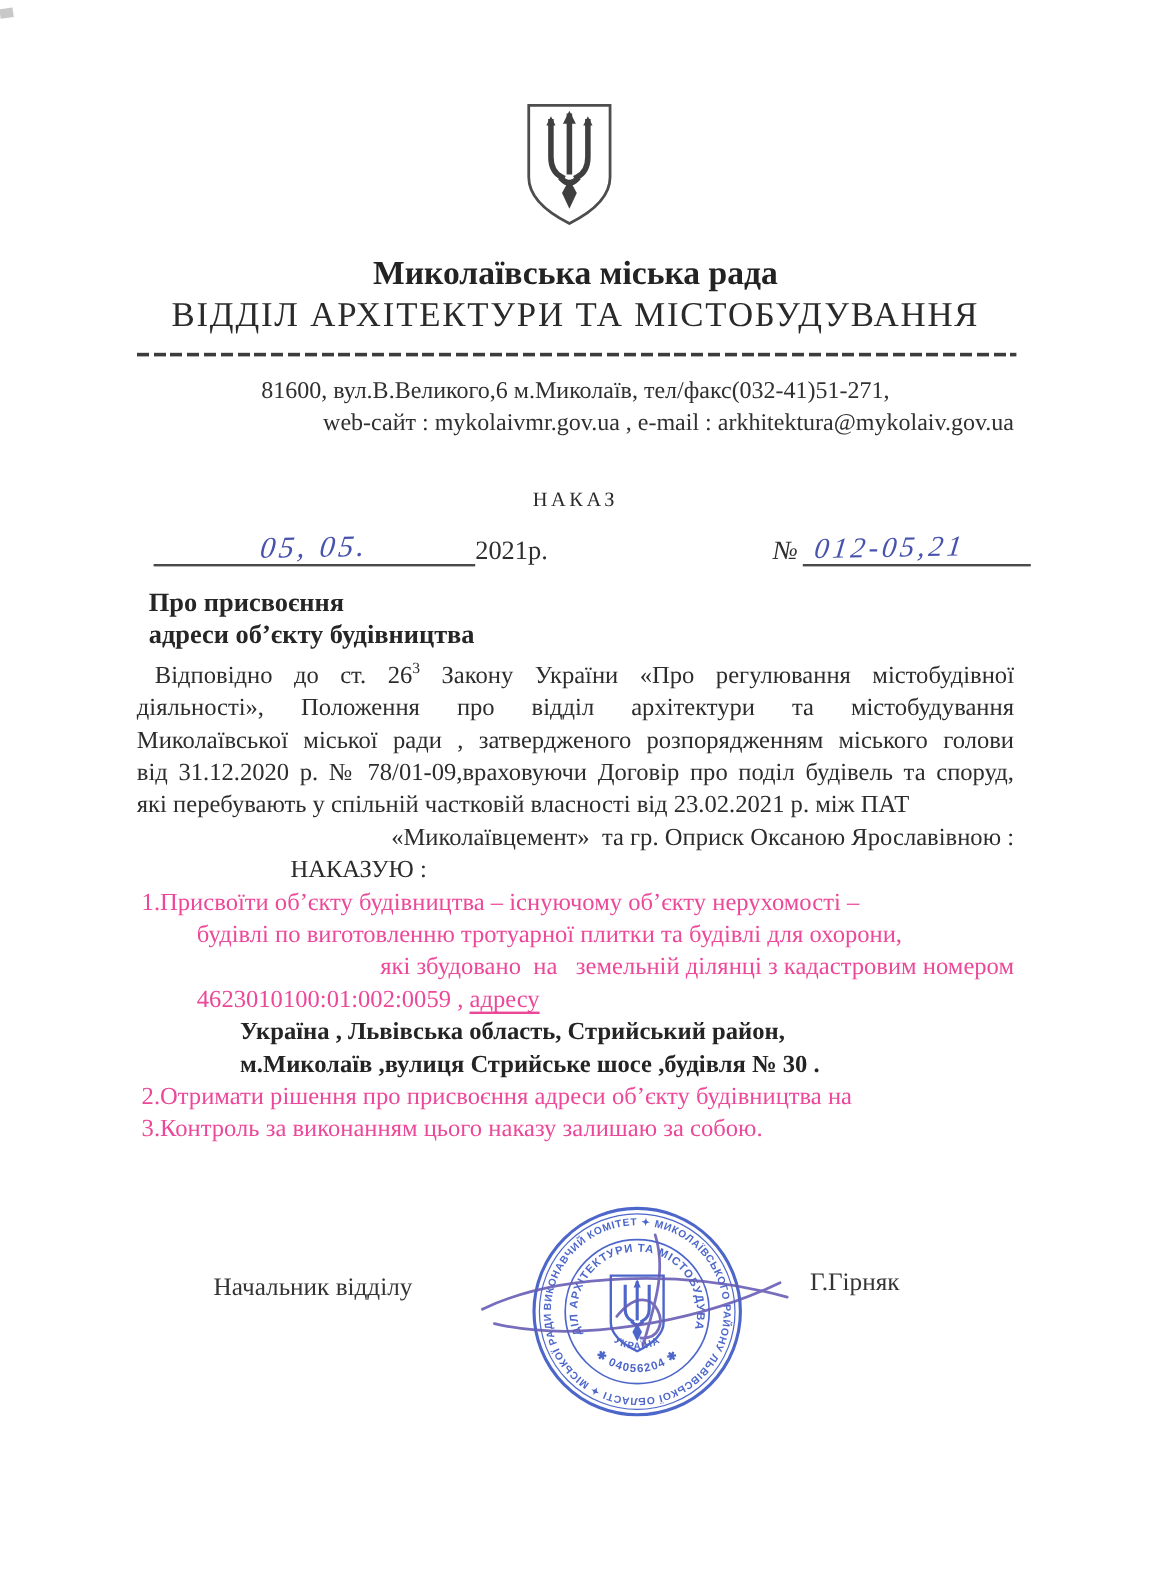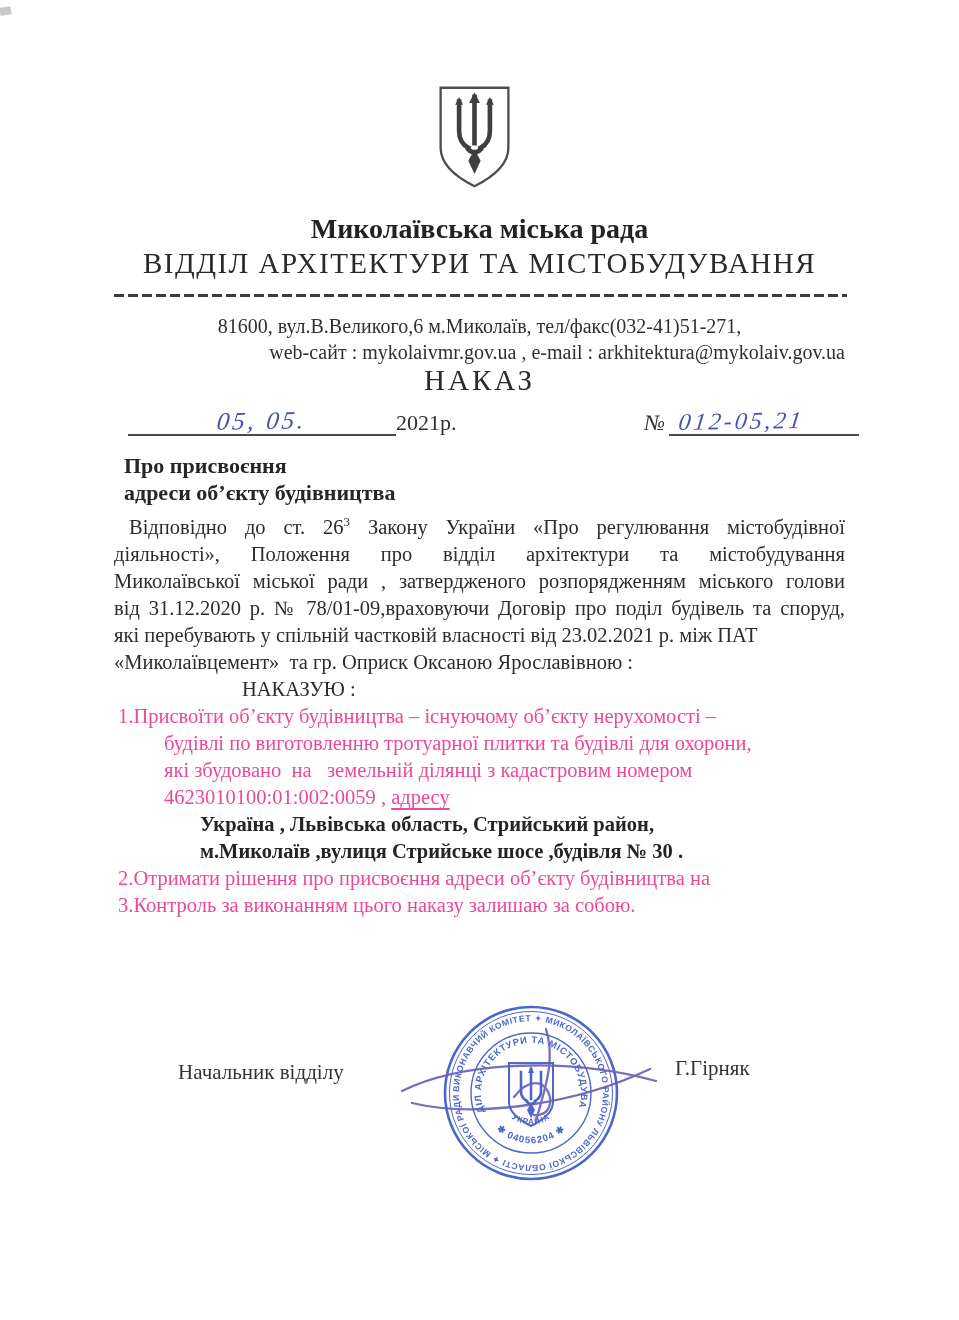--- a/index.html
+++ b/index.html
@@ -11,35 +11,35 @@
   .corner-mark{position:absolute;left:0;top:7px;width:11px;height:8px;background:#9a9a9a;opacity:.55;transform:rotate(-8deg);}
   .emblem{position:absolute;left:436px;top:84px;width:77px;height:106px;}
   .content{padding:213px 114px 0 114px;}
   .org1,.org2{text-align:center;font-weight:bold;font-size:28px;line-height:31px;color:#232323;}
   .org2{margin-top:3px;}
   .dept{text-align:center;font-size:29px;line-height:33px;letter-spacing:1.5px;margin-top:3px;color:#2a2a2a;}
   .dashline{margin:14px auto 0 auto;width:733px;height:3px;
     background:repeating-linear-gradient(90deg,#3c3c3c 0 10px,transparent 10px 14px);}
   .addr1{margin-top:16px;text-align:center;font-size:20px;line-height:26px;color:#303030;}
   .addr2{text-align:right;font-size:20px;line-height:26px;color:#303030;}
-  .doc-title{text-align:center;font-size:29px;line-height:31px;letter-spacing:3px;color:#2b2b2b;}
+  .doc-title{margin-top:36px;text-align:center;font-size:17px;line-height:31px;letter-spacing:3px;color:#2b2b2b;}
   .date-row{margin-top:6px;height:34px;display:flex;align-items:flex-end;justify-content:space-between;}
   .date-left{display:flex;align-items:flex-end;margin-left:14px;}
   .uline{display:inline-block;width:268px;border-bottom:2px solid #4a4a4a;text-align:center;}
   .uline2{display:inline-block;width:180px;border-bottom:2px solid #4a4a4a;text-align:left;padding-left:10px;margin-right:-14px;}
   .hand{display:inline-block;font-style:italic;color:#4753ad;letter-spacing:3px;
     transform:skewX(-8deg) rotate(-1deg);font-size:25px;line-height:26px;}
   .year{font-size:22px;color:#2f2f2f;line-height:26px;}
   .date-right{display:flex;align-items:flex-end;}
   .no-sign{font-size:22px;font-style:italic;color:#2f2f2f;margin-right:4px;line-height:26px;}
   .subject{margin-top:16px;margin-left:10px;font-weight:bold;font-size:22px;line-height:27px;color:#262626;}
   .preamble{margin-top:8px;font-size:20.5px;line-height:27px;color:#2c2c2c;}
   .jline{text-align:justify;text-align-last:justify;}
   .indent{text-indent:15px;}
-  .pre{white-space:pre-wrap;}
+  .pre{white-space:pre-wrap;text-align:right;}
   .sup{vertical-align:super;font-size:13px;line-height:0;}
   .resolution{font-size:20.5px;line-height:27px;margin-left:128px;color:#2c2c2c;}
   .item{font-size:20.5px;line-height:27px;color:#ec4899;margin-left:4px;}
   .cont1{margin-left:46px;}
   .cont2{margin-left:54px;}
   .addr-bold{font-weight:bold;margin-left:86px;font-size:20.5px;line-height:27px;color:#242424;}
   .u-word{text-decoration:underline;text-underline-offset:4px;}
   .sig-pos{position:absolute;left:178px;top:1060px;font-size:21px;color:#343434;}
   .sig-name{position:absolute;left:675px;top:1056px;font-size:21px;color:#343434;}
   .stamp{position:absolute;left:394px;top:998px;width:274px;height:192px;mix-blend-mode:multiply;opacity:.92;}

